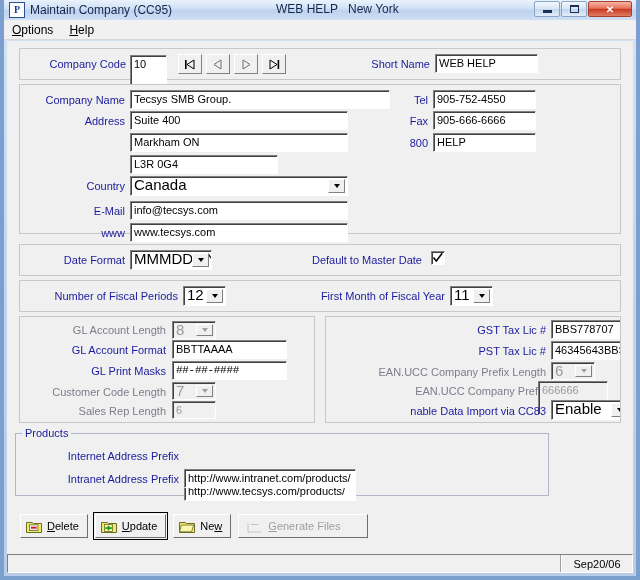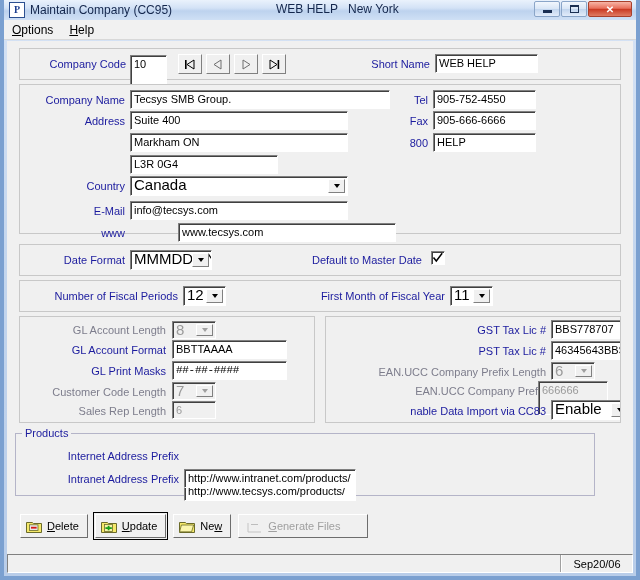--- a/index.html
+++ b/index.html
@@ -321,21 +321,21 @@
         <span>Canada</span>
         <span class="arrow">
             <i></i>
           </span>
       </div>
 
       <div class="lbl" style="left:10px; top:120px; width:95px;">E-Mail</div>
       <div class="tf" style="left:110px; top:116px; width:218px; height:19px;">info@tecsys.com</div>
 
       <div class="lbl" style="left:10px; top:142px; width:95px;">www</div>
-      <div class="tf" style="left:110px; top:138px; width:218px; height:19px;margin-left:48px;">www.tecsys.com</div>
+      <div class="tf" style="left:110px; top:138px; width:218px; height:19px;">www.tecsys.com</div>
 
       <div class="lbl" style="left:355px; top:9px; width:53px;">Tel</div>
       <div class="tf" style="left:413px; top:5px; width:103px; height:19px;">905-752-4550</div>
 
       <div class="lbl" style="left:355px; top:30px; width:53px;">Fax</div>
       <div class="tf" style="left:413px; top:26px; width:103px; height:19px;">905-666-6666</div>
 
       <div class="lbl" style="left:355px; top:52px; width:53px;">800</div>
       <div class="tf" style="left:413px; top:48px; width:103px; height:19px;">HELP</div>
     </div>
@@ -420,21 +420,21 @@
 
       <div class="lbl" style="left:0px; top:88px; width:220px;">nable Data Import via CC83</div>
       <div class="combo" style="left:225px; top:83px; width:80px; height:20px;">
         <span>Enable</span>
         <span class="arrow">
             <i></i>
           </span>
       </div>
     </div>
 
-    <div class="groupbox" style="left:8px; top:392px; width:580px; height:63px;">
+    <div class="groupbox" style="left:8px; top:392px; width:534px; height:63px;">
       <div class="gb-title">Products</div>
       <div class="lbl" style="left:28px; top:16px; width:135px;">Internet Address Prefix</div>
       <div class="tf" style="left:168px; top:12px; width:172px; height:19px;margin-top:36px;">http://www.tecsys.com/products/</div>
 
       <div class="lbl" style="left:28px; top:39px; width:135px;">Intranet Address Prefix</div>
       <div class="tf" style="left:168px; top:35px; width:172px; height:19px;">http://www.intranet.com/products/</div>
     </div>
 
     <div class="btnbar" style="left:13px; top:473px;">
 

